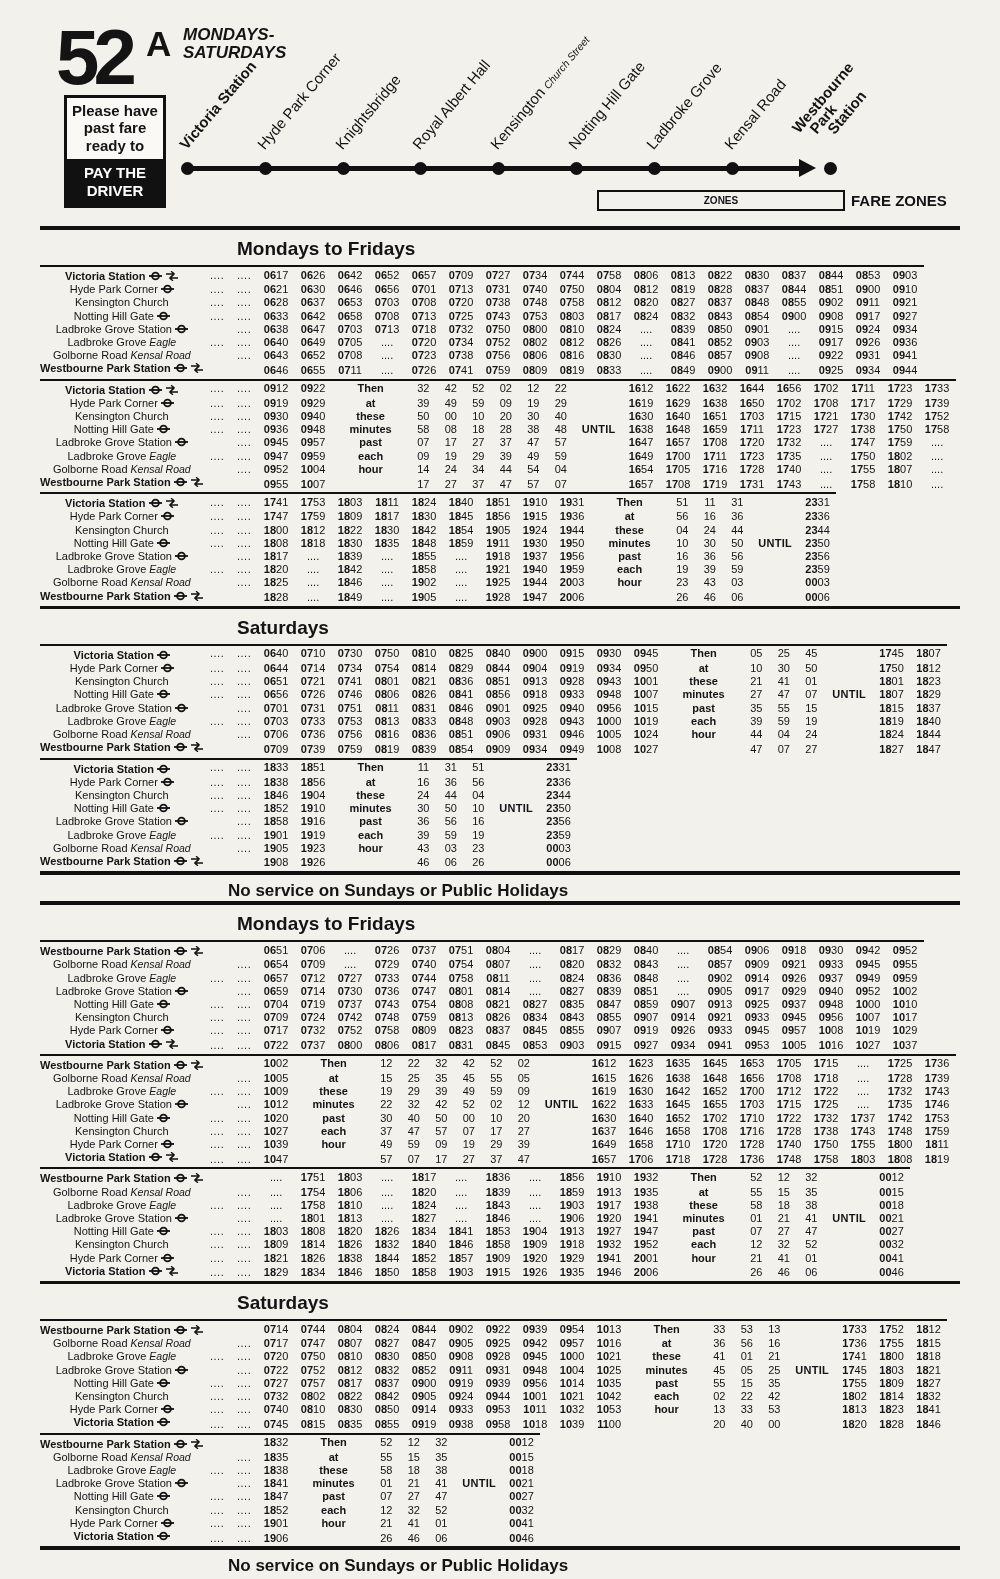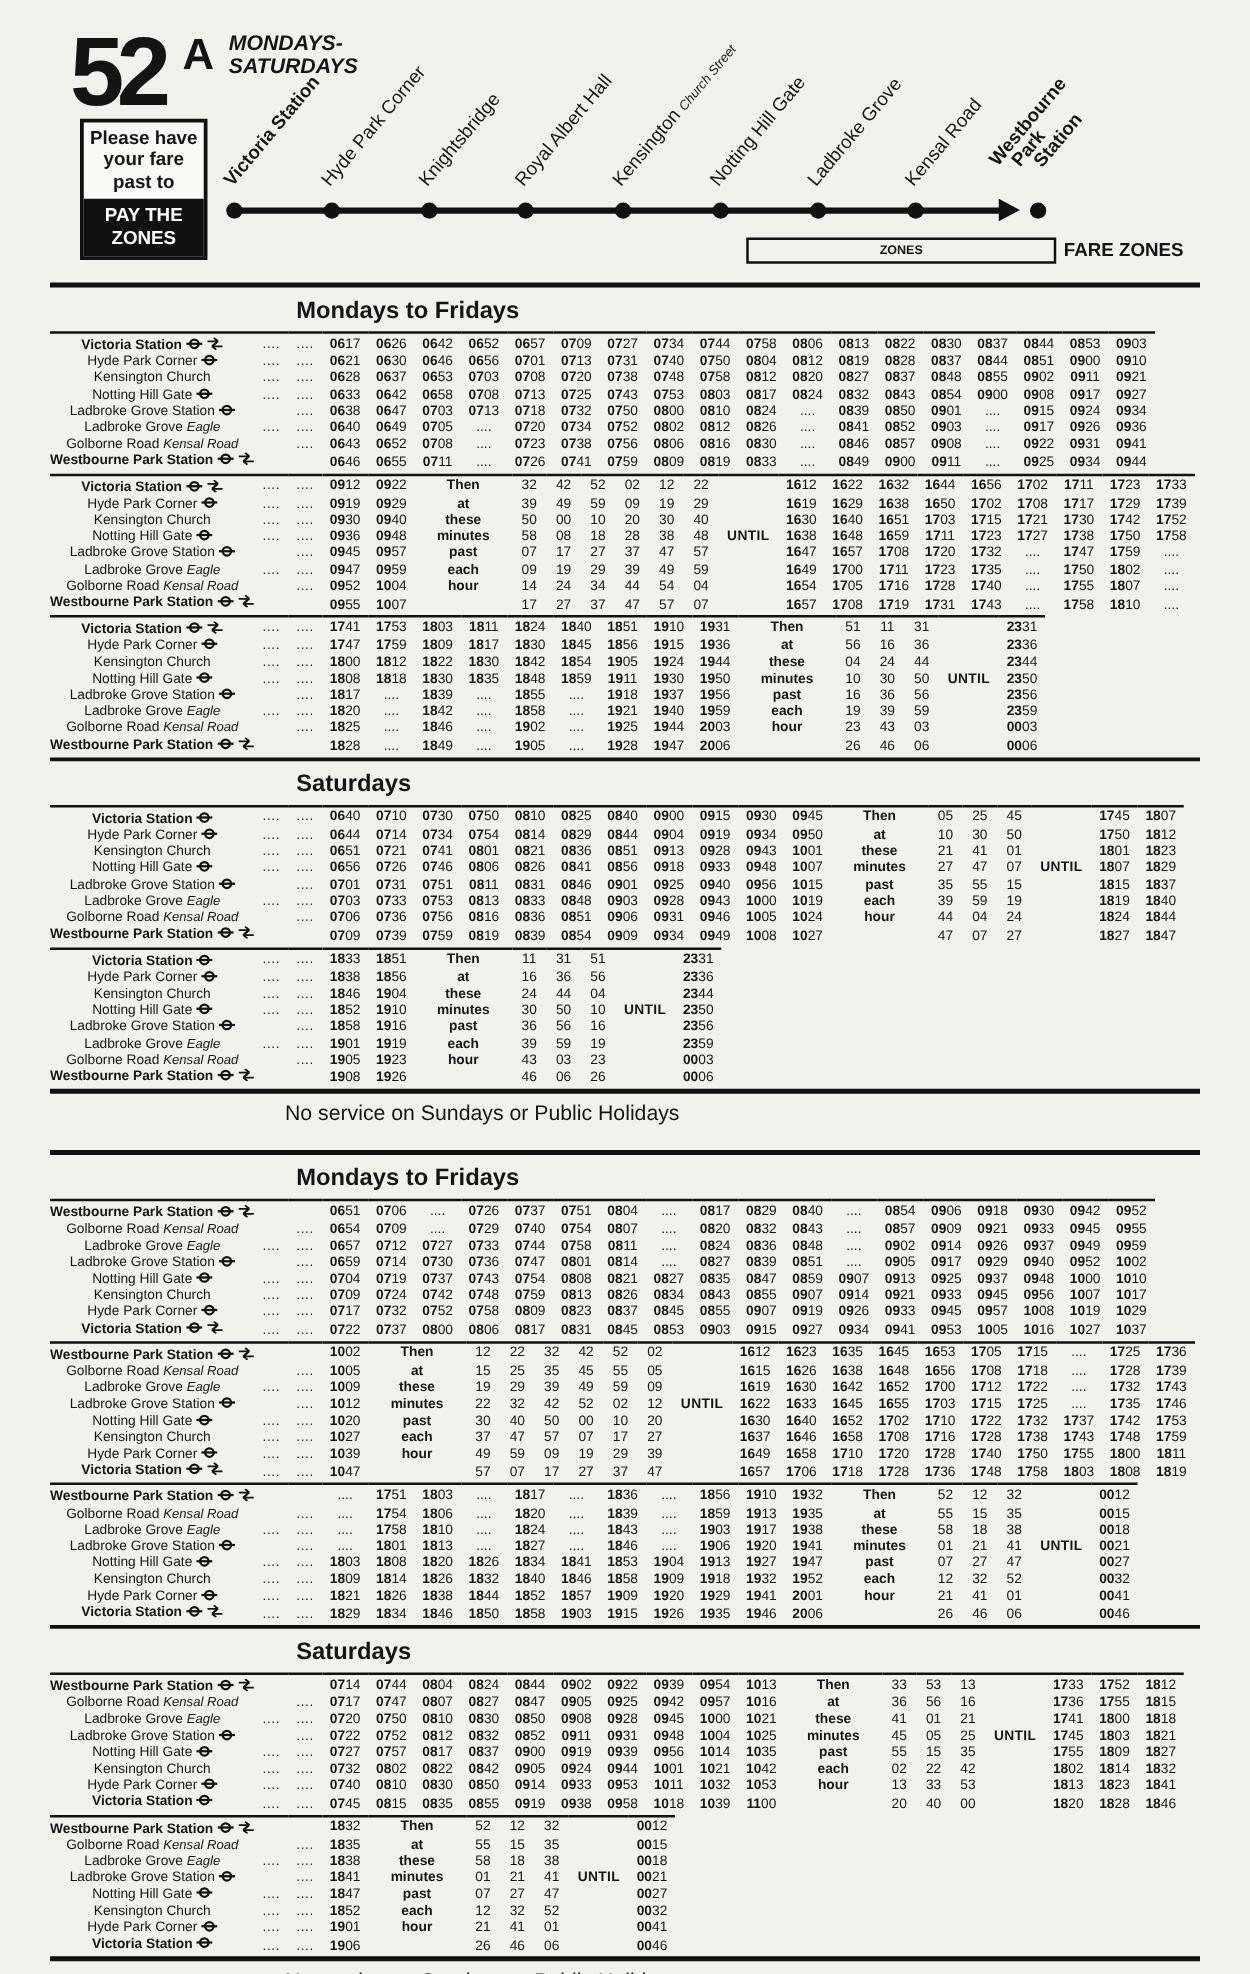--- a/index.html
+++ b/index.html
@@ -27,21 +27,21 @@
            text-align:center;font-size:10px;font-weight:700;line-height:17px;}
   #zone-central{left:178px;width:416px;}
   #zone-inner{left:597px;width:248px;}
   .zonecap{position:absolute;left:851px;top:192px;font-size:15px;font-weight:700;}
   
   .main{margin:0 40px;}
   .rule{background:#111;}
   .rule.thick{height:4px;}
   .rule.med{height:3px;}
   .svc-head{font-size:19px;font-weight:700;padding:8px 0 5px 197px;}
-  .notice{font-size:17px;font-weight:400;padding:6px 0 19px 188px;}
+  .notice{font-size:17px;font-weight:700;padding:6px 0 0 188px;}
   table.tt{border-collapse:collapse;table-layout:fixed;border-top:2px solid #111;margin:0;}
   table.tt td{padding:0;font-size:11px;line-height:13.2px;white-space:nowrap;overflow:visible;text-align:center;}
   td.lbl{text-align:left;font-weight:400;}
   td.lbl.term{font-weight:700;}
   td.lbl i{font-style:italic;font-size:10.5px;font-weight:400;}
   td.ldr{color:#222;letter-spacing:.5px;}
   td.c-t b{font-weight:700;}
   td.c-t{font-weight:400;}
   td.c-w{font-weight:700;}
   td.c-u{font-weight:700;letter-spacing:.3px;}
@@ -52,22 +52,22 @@
 
 <div class="page">
   <header class="hdr">
     <div class="route-num">52</div>
     <div class="route-suffix">A</div>
     <div class="days">
       <div>MONDAYS-</div>
       <div>SATURDAYS</div>
     </div>
     <div class="farebox">
-      <div class="farebox-top">Please have your fare past to</div>
-      <div class="farebox-bottom">PAY THE ZONES</div>
+      <div class="farebox-top">Please have past fare ready to</div>
+      <div class="farebox-bottom">PAY THE DRIVER</div>
     </div>
     <div id="route-diagram">
         <div class="rline"></div>
         <div class="rarrow"></div>
         <div class="rdot" style="left:181px"></div>
         <div class="rlbl bold" style="left:185px">Victoria Station</div>
         <div class="rdot" style="left:259px"></div>
         <div class="rlbl" style="left:263px">Hyde Park Corner</div>
         <div class="rdot" style="left:337px"></div>
         <div class="rlbl" style="left:341px">Knightsbridge</div>

